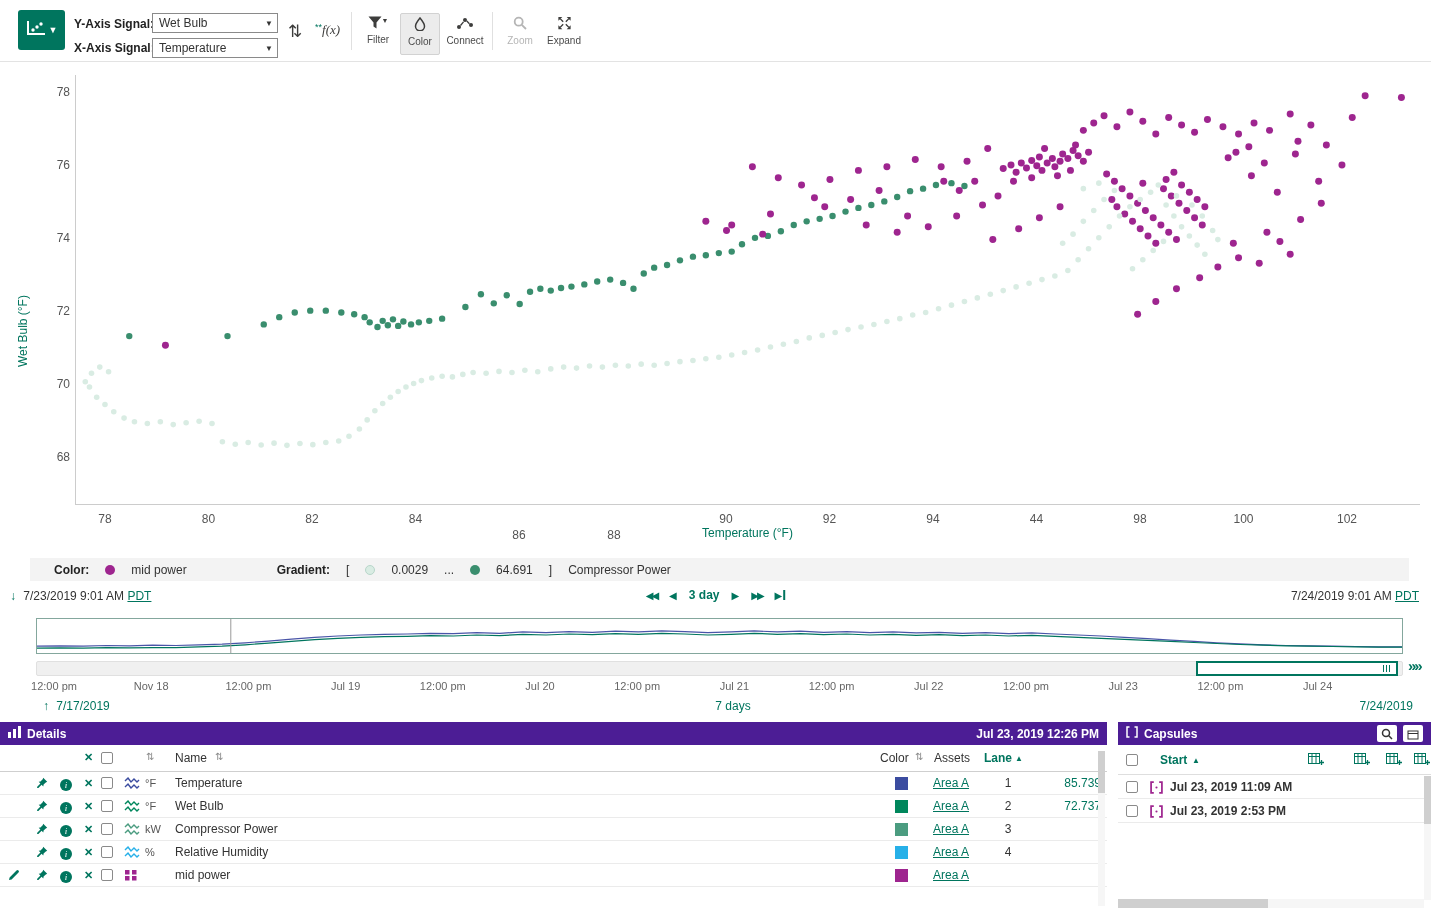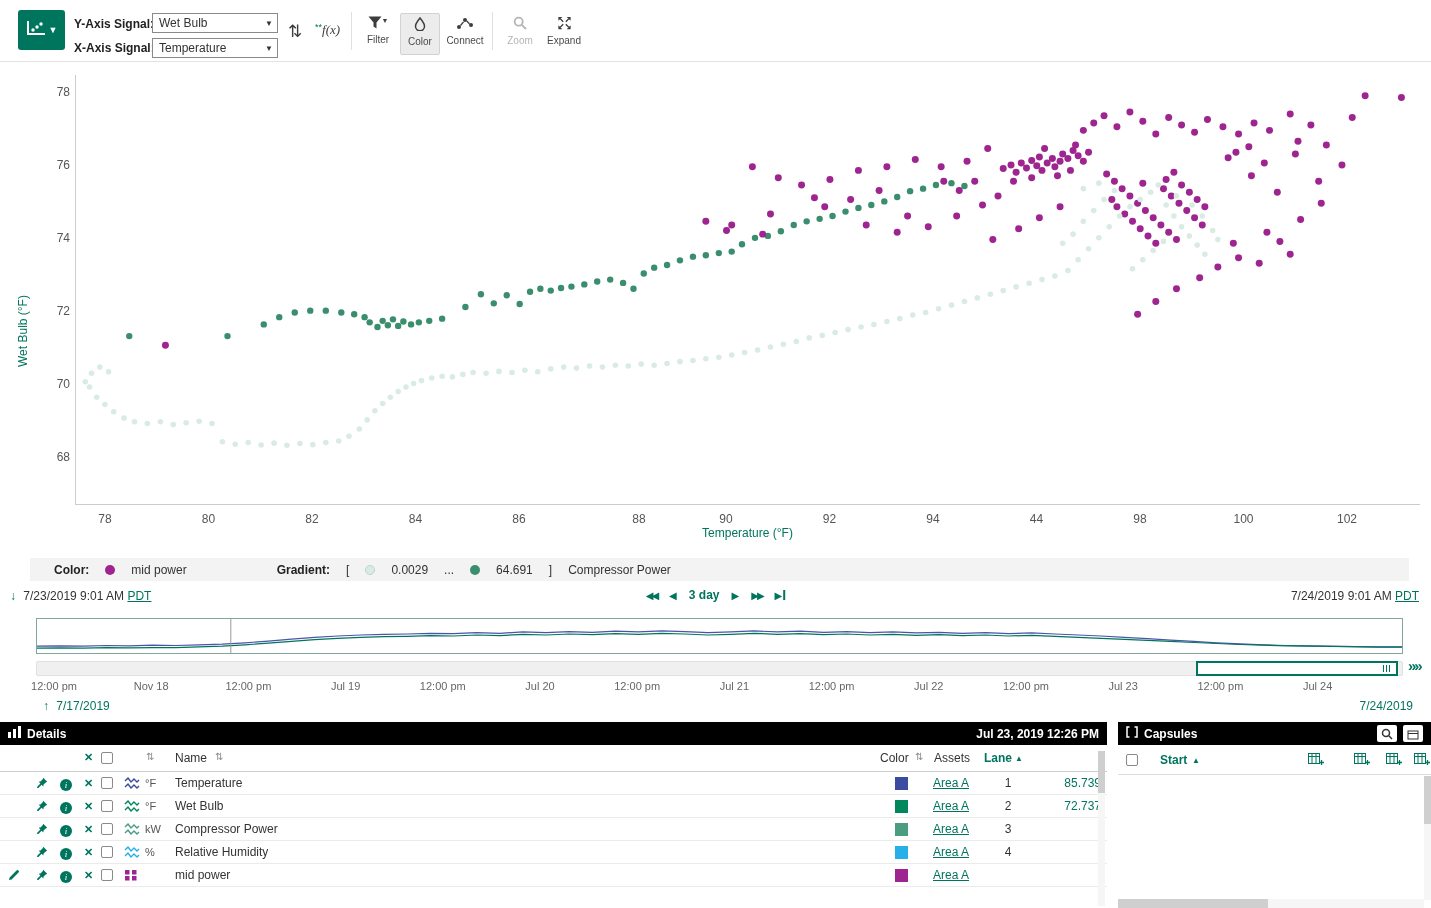--- a/index.html
+++ b/index.html
@@ -77,21 +77,21 @@
   .autoupdate { position:absolute; left:1408px; top:657px; color:#00755e; font-size:15px;
     font-weight:bold; letter-spacing:-2px; cursor:pointer; }
   .timelabels { position:absolute; top:680px; left:36px; width:1367px; height:13px; }
   .tlabel-span { position:absolute; width:70px; text-align:center; font-size:11px; color:#666; }
   .rangerow { position:absolute; top:699px; left:0; right:0; height:18px; color:#00755e;margin-left:35px; }
   .rangerow .start { position:absolute; left:8px; }
   .rangerow .dur { position:absolute; left:0; right:0; text-align:center; }
   .rangerow .end { position:absolute; right:18px; }
 
   
-  .panelhead { height:23px; background:#000000; color:#fff; display:flex; align-items:center;
+  .panelhead { height:23px; background:#4c1d95; color:#fff; display:flex; align-items:center;
     padding:0 8px; gap:6px; }
   .panelhead .ptitle { font-weight:bold; }
   .panelhead .spacer { flex:1; }
   .details { position:absolute; left:0; top:722px; width:1107px; height:186px; background:#fff; }
   .dhead-time { font-weight:bold; }
   .dcols { position:relative; height:27px; border-bottom:1px solid #cfcfcf; }
   .hc { position:absolute; top:6px; }
   .sortic { color:#888; font-size:10px; }
   .greenhdr { color:#00755e; font-weight:bold; }
   .caretup { color:#00755e; font-size:8px; }
@@ -511,22 +511,22 @@
         <circle cx="1057.3" cy="194.2" r="2.8" fill="#d9ece3"></circle>
         <circle cx="1142.7" cy="165.0" r="2.8" fill="#d9ece3"></circle>
         <circle cx="987.4" cy="168.6" r="2.8" fill="#d9ece3"></circle>
       </svg>
     <div class="xlab">Temperature (°F)</div>
     <div class="ylab" style="top:305px">Wet Bulb (°F)</div>
   <span class="xtick" style="left: 85.0154px;">78</span>
       <span class="xtick" style="left: 188.517px;">80</span>
       <span class="xtick" style="left: 292.018px;">82</span>
       <span class="xtick" style="left: 395.519px;">84</span>
-      <span class="xtick" style="left: 499.021px;">86</span>
-      <span class="xtick" style="left: 619px;">88</span>
+      <span class="xtick" style="left: 499.021px; margin-top: 16px;">86</span>
+      <span class="xtick" style="left: 594px; margin-top: 16px;">88</span>
       <span class="xtick" style="left: 706.023px;">90</span>
       <span class="xtick" style="left: 809.525px;">92</span>
       <span class="xtick" style="left: 913.026px;">94</span>
       <span class="xtick" style="left: 1016.53px;">44</span>
       <span class="xtick" style="left: 1120.03px;">98</span>
       <span class="xtick" style="left: 1223.53px;">100</span>
       <span class="xtick" style="left: 1327.03px;">102</span>
       <span class="ytick" style="top: 388.182px;">68</span>
       <span class="ytick" style="top: 315.177px;">70</span>
       <span class="ytick" style="top: 242.171px;">72</span>
@@ -600,20 +600,21 @@
       <span class="tlabel-span" style="left: 1052.2px;">Jul 23</span>
       <span class="tlabel-span" style="left: 1149.4px;">12:00 pm</span>
       <span class="tlabel-span" style="left: 1246.6px;">Jul 24</span>
     </div>
 
   <div class="rangerow">
     <span class="start">
       <span class="garrow">↑</span>
       <span>7/17/2019</span>
     </span>
+    <span class="dur">7 days</span>
     <span class="end">7/24/2019</span>
   </div>
 
   <div class="details">
     <div class="panelhead">
       <span><svg width="13" height="12" viewBox="0 0 13 12" fill="#fff">
             <rect x="0" y="6" width="3" height="6"></rect>
             <rect x="5" y="3" width="3" height="9"></rect>
             <rect x="10" y="0" width="3" height="12"></rect>
           </svg></span>
@@ -781,20 +782,38 @@
             <path d="M13.5 7 v5 M11 9.5 h5" stroke="#00755e" stroke-width="1.3"></path>
           </svg></span>
       <span class="gicon" style="left:296px"><svg width="16" height="14" viewBox="0 0 16 14">
             <rect x="0.5" y="0.5" width="11" height="10" fill="none" stroke="#00755e"></rect>
             <line x1="0.5" y1="3.5" x2="11.5" y2="3.5" stroke="#00755e"></line>
             <line x1="4" y1="0.5" x2="4" y2="10.5" stroke="#00755e"></line>
             <line x1="8" y1="0.5" x2="8" y2="10.5" stroke="#00755e"></line>
             <path d="M13.5 7 v5 M11 9.5 h5" stroke="#00755e" stroke-width="1.3"></path>
           </svg></span>
     </div>
+    <div id="caprows">
+        <div class="caprow">
+          <span class="cell cb" style="left:8px"></span>
+          <span class="cell cicon" style="left:32px; top:6px"><svg width="13" height="13" viewBox="0 0 12 12" fill="none" stroke="#9e258f" stroke-width="1.6">
+              <path d="M3.5 1 H1 V11 H3.5 M8.5 1 H11 V11 H8.5"></path>
+              <circle cx="6" cy="6" r="1" fill="#9e258f" stroke="none"></circle>
+            </svg></span>
+          <span class="capdate">Jul 23, 2019 11:09 AM</span>
+        </div>
+        <div class="caprow">
+          <span class="cell cb" style="left:8px"></span>
+          <span class="cell cicon" style="left:32px; top:6px"><svg width="13" height="13" viewBox="0 0 12 12" fill="none" stroke="#9e258f" stroke-width="1.6">
+              <path d="M3.5 1 H1 V11 H3.5 M8.5 1 H11 V11 H8.5"></path>
+              <circle cx="6" cy="6" r="1" fill="#9e258f" stroke="none"></circle>
+            </svg></span>
+          <span class="capdate">Jul 23, 2019 2:53 PM</span>
+        </div>
+      </div>
     <div class="cvscroll">
         <div class="thumb"></div>
       </div>
     <div class="chscroll">
         <div class="thumb"></div>
       </div>
   </div>
 
 </div>
 

